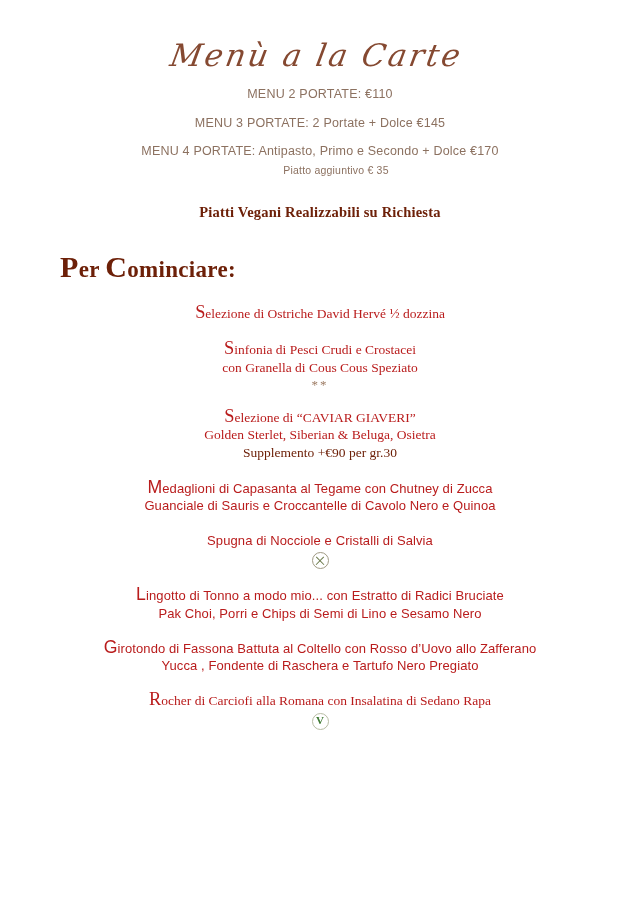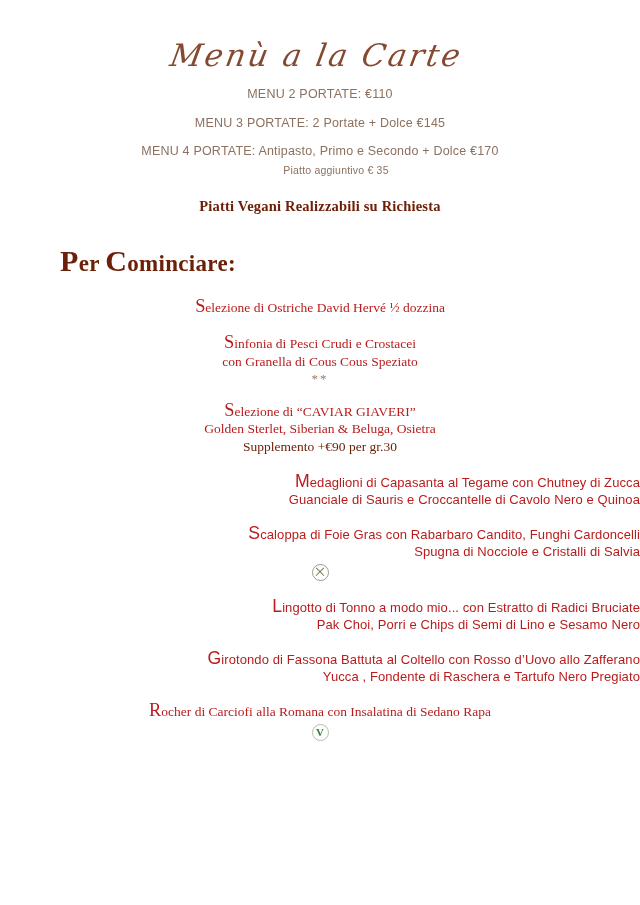--- a/index.html
+++ b/index.html
@@ -58,21 +58,21 @@
     color: #8c7160;
     padding-left: 32px;
   }
 
   .vegan-note {
     text-align: center;
     font-family: "Liberation Serif", serif;
     font-weight: bold;
     font-size: 14.5px;
     color: #6d2008;
-    margin-top: 21px;
+    margin-top: 27px;
     letter-spacing: 0.2px;
   }
 
   
   .section-heading {
     margin: 36px 0 0 60px;
     color: #6d2008;
     font-family: "Liberation Serif", serif;
     font-weight: bold;
     font-size: 23px;
@@ -104,21 +104,20 @@
   
   .dish.serif .dish-line {
     font-family: "Liberation Serif", serif;
     font-size: 13.5px;
   }
   
   .dish.sans .dish-line {
     font-family: "Liberation Sans", sans-serif;
     font-size: 13px;
     letter-spacing: 0.1px;
-    text-align: right;
   }
   .dish-line.bold {
     font-weight: normal;
     color: #6d2008;
   }
   .dish-line.small {
     font-size: 12.8px;
   }
 
   
@@ -218,21 +217,20 @@
       <div class="dish-line small">Golden Sterlet, Siberian &amp; Beluga, Osietra</div>
       <div class="dish-line bold">Supplemento +€90 per gr.30</div>
     </div>
 
     <div class="dish sans">
       <div class="dish-line"><span class="cap">M</span><span>edaglioni di Capasanta al Tegame  con Chutney di Zucca</span></div>
       <div class="dish-line small">Guanciale di Sauris e Croccantelle di Cavolo Nero e Quinoa</div>
     </div>
 
     <div class="dish sans">
-      <div class="dish-line"><span class="cap">S</span><span>caloppa di Foie Gras con Rabarbaro Candito, Funghi Cardoncelli</span></div>
       <div class="dish-line small">Spugna di Nocciole e Cristalli di Salvia</div>
       <span class="marker"><span class="icon-circle gluten"></span></span>
     </div>
 
     <div class="dish sans">
       <div class="dish-line"><span class="cap">L</span><span>ingotto di Tonno a modo mio... con Estratto di Radici Bruciate</span></div>
       <div class="dish-line small">Pak Choi, Porri e  Chips di Semi di Lino e  Sesamo Nero</div>
     </div>
 
     <div class="dish sans">

